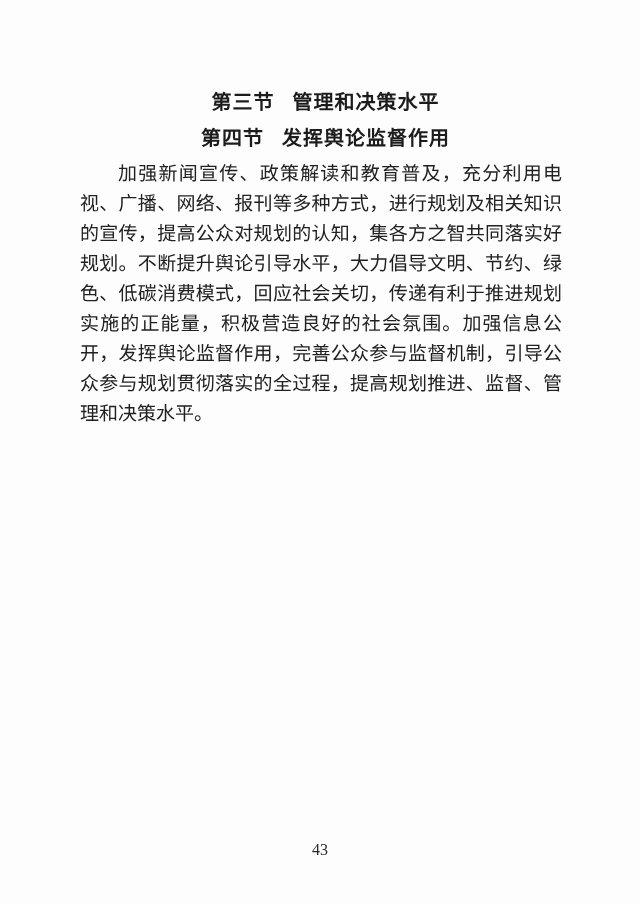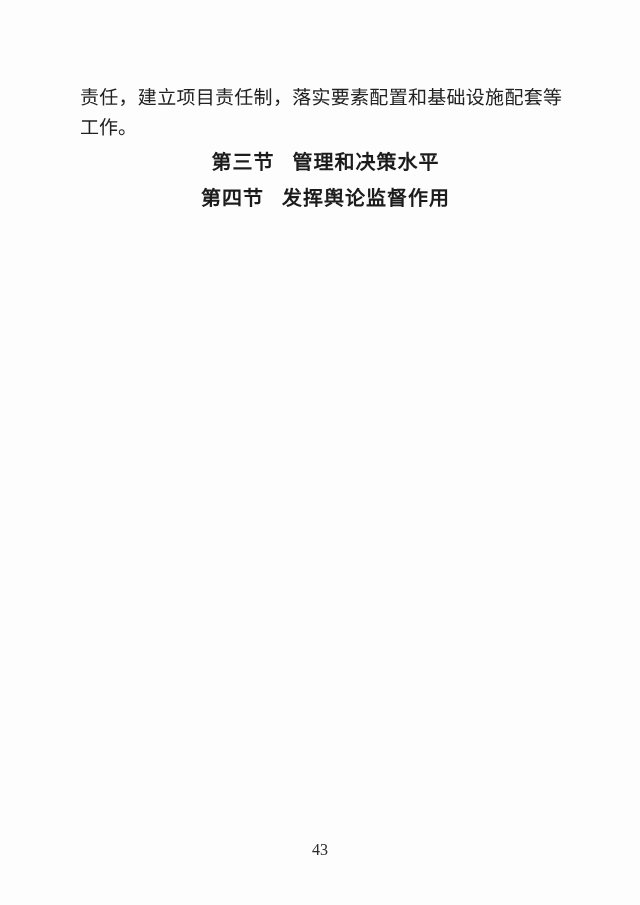--- a/index.html
+++ b/index.html
@@ -52,27 +52,27 @@
     font-size: 16px;
     line-height: 20px;
     color: #2b2b2b;
   }
 </style>
 </head>
 <body>
 
 <div class="page">
 
-  <p class="body-text">责任，建立项目责任制，落实要素配置和基础设施配套等工作。</p>
 
   <h2 class="section-heading">
     <span class="heading-number">第三节</span><span>管理和决策水平</span>
   </h2>
 
 
   <h2 class="section-heading">
     <span class="heading-number">第四节</span><span>发挥舆论监督作用</span>
   </h2>
 
+  <p class="body-text indent">加强新闻宣传、政策解读和教育普及，充分利用电视、广播、网络、报刊等多种方式，进行规划及相关知识的宣传，提高公众对规划的认知，集各方之智共同落实好规划。不断提升舆论引导水平，大力倡导文明、节约、绿色、低碳消费模式，回应社会关切，传递有利于推进规划实施的正能量，积极营造良好的社会氛围。加强信息公开，发挥舆论监督作用，完善公众参与监督机制，引导公众参与规划贯彻落实的全过程，提高规划推进、监督、管理和决策水平。</p>
 
   <div class="page-number">43</div>
 
 </div>
 
 </body></html>

